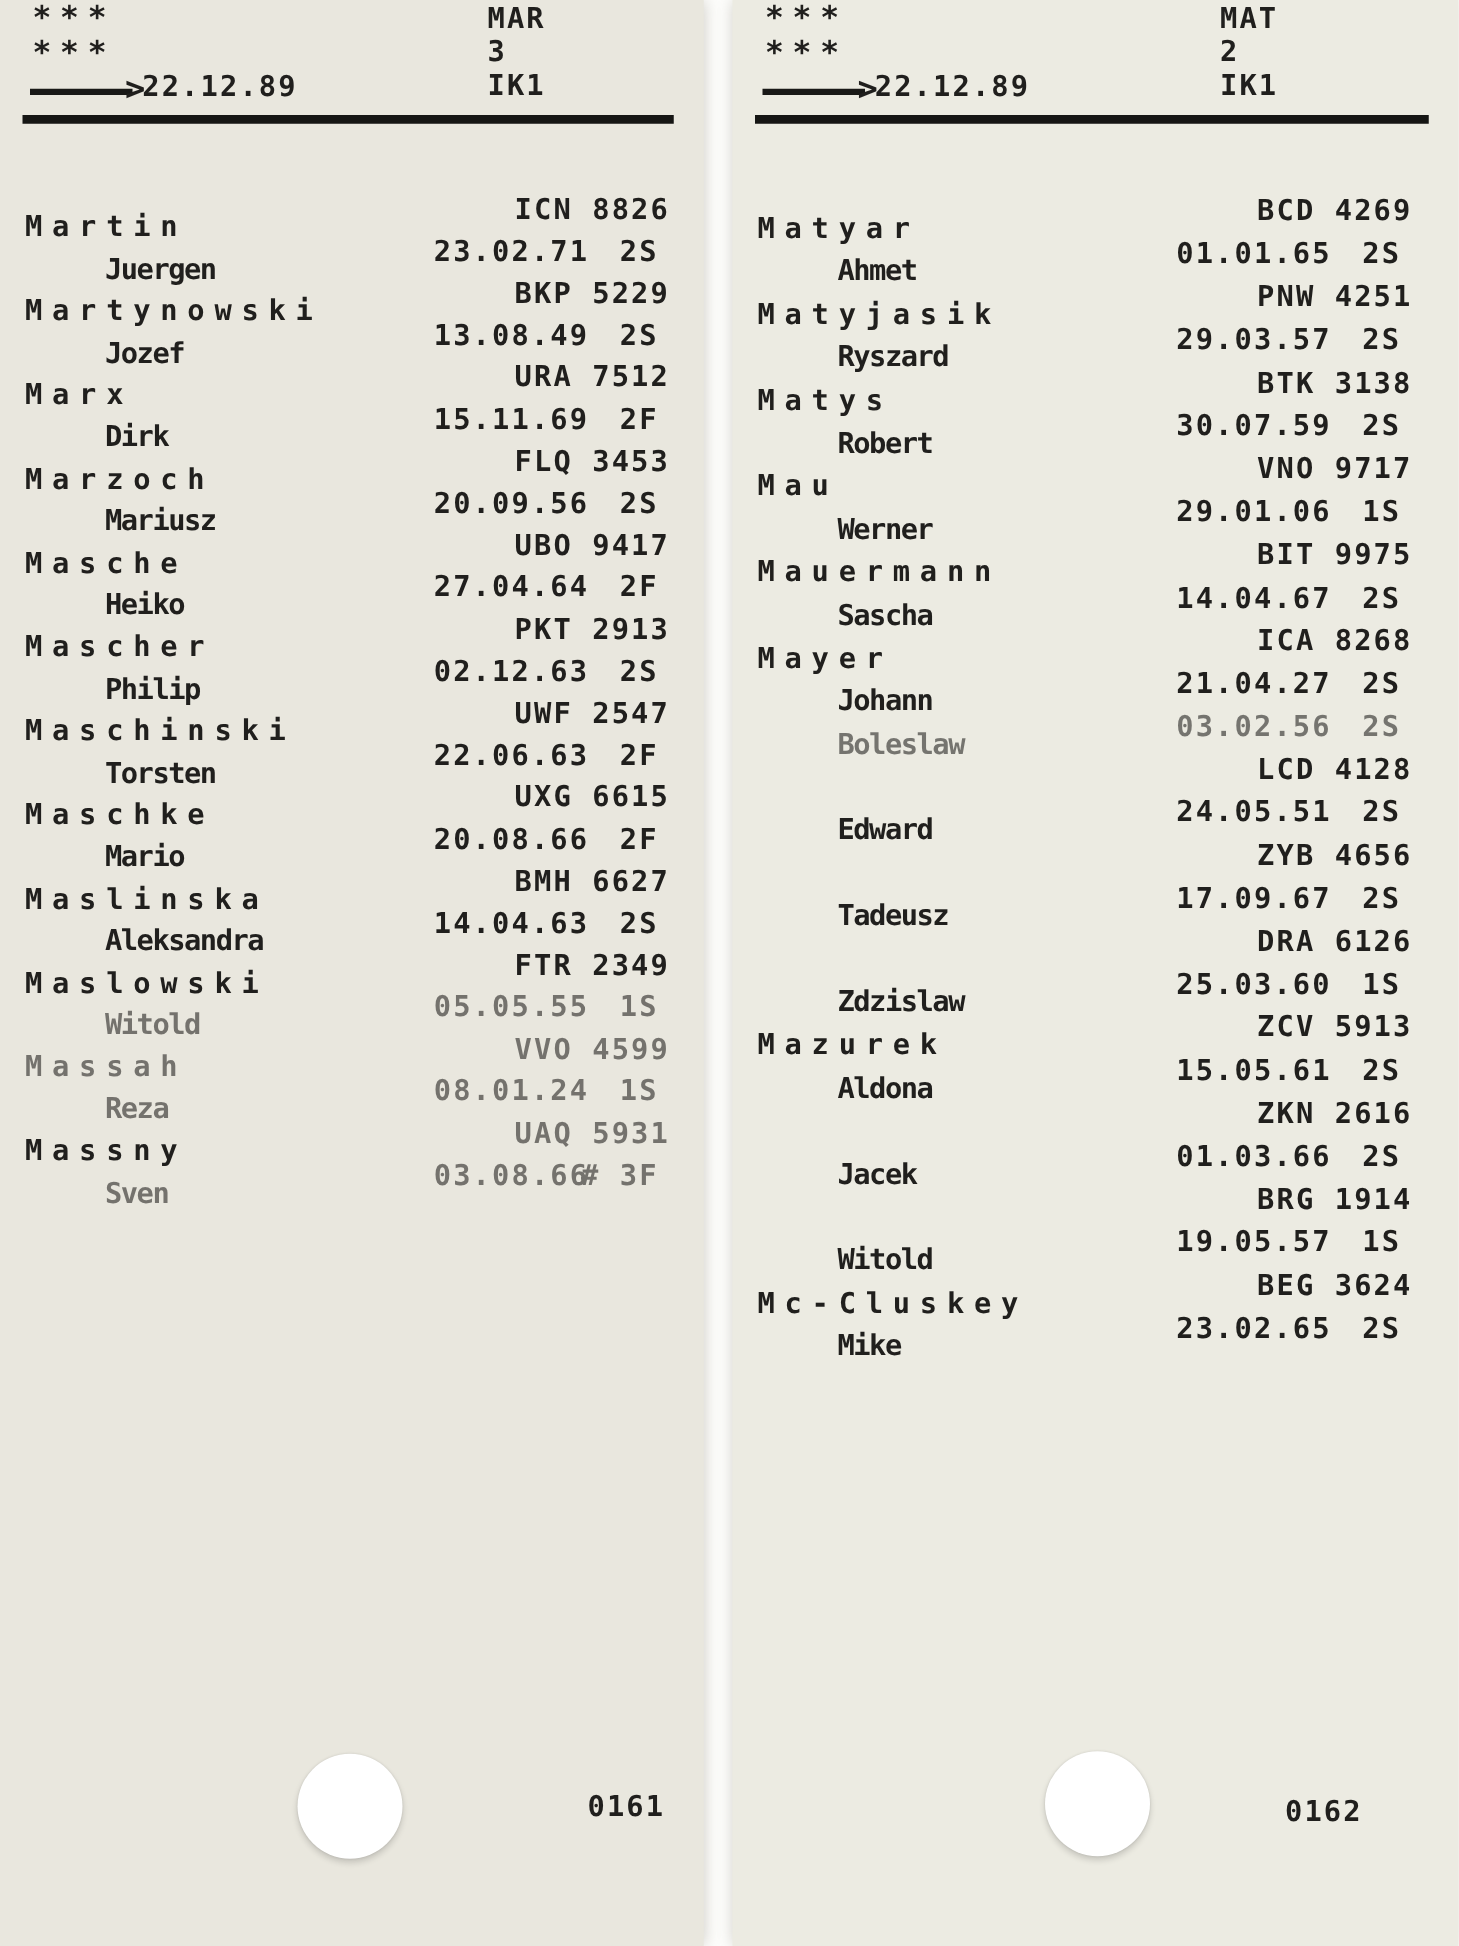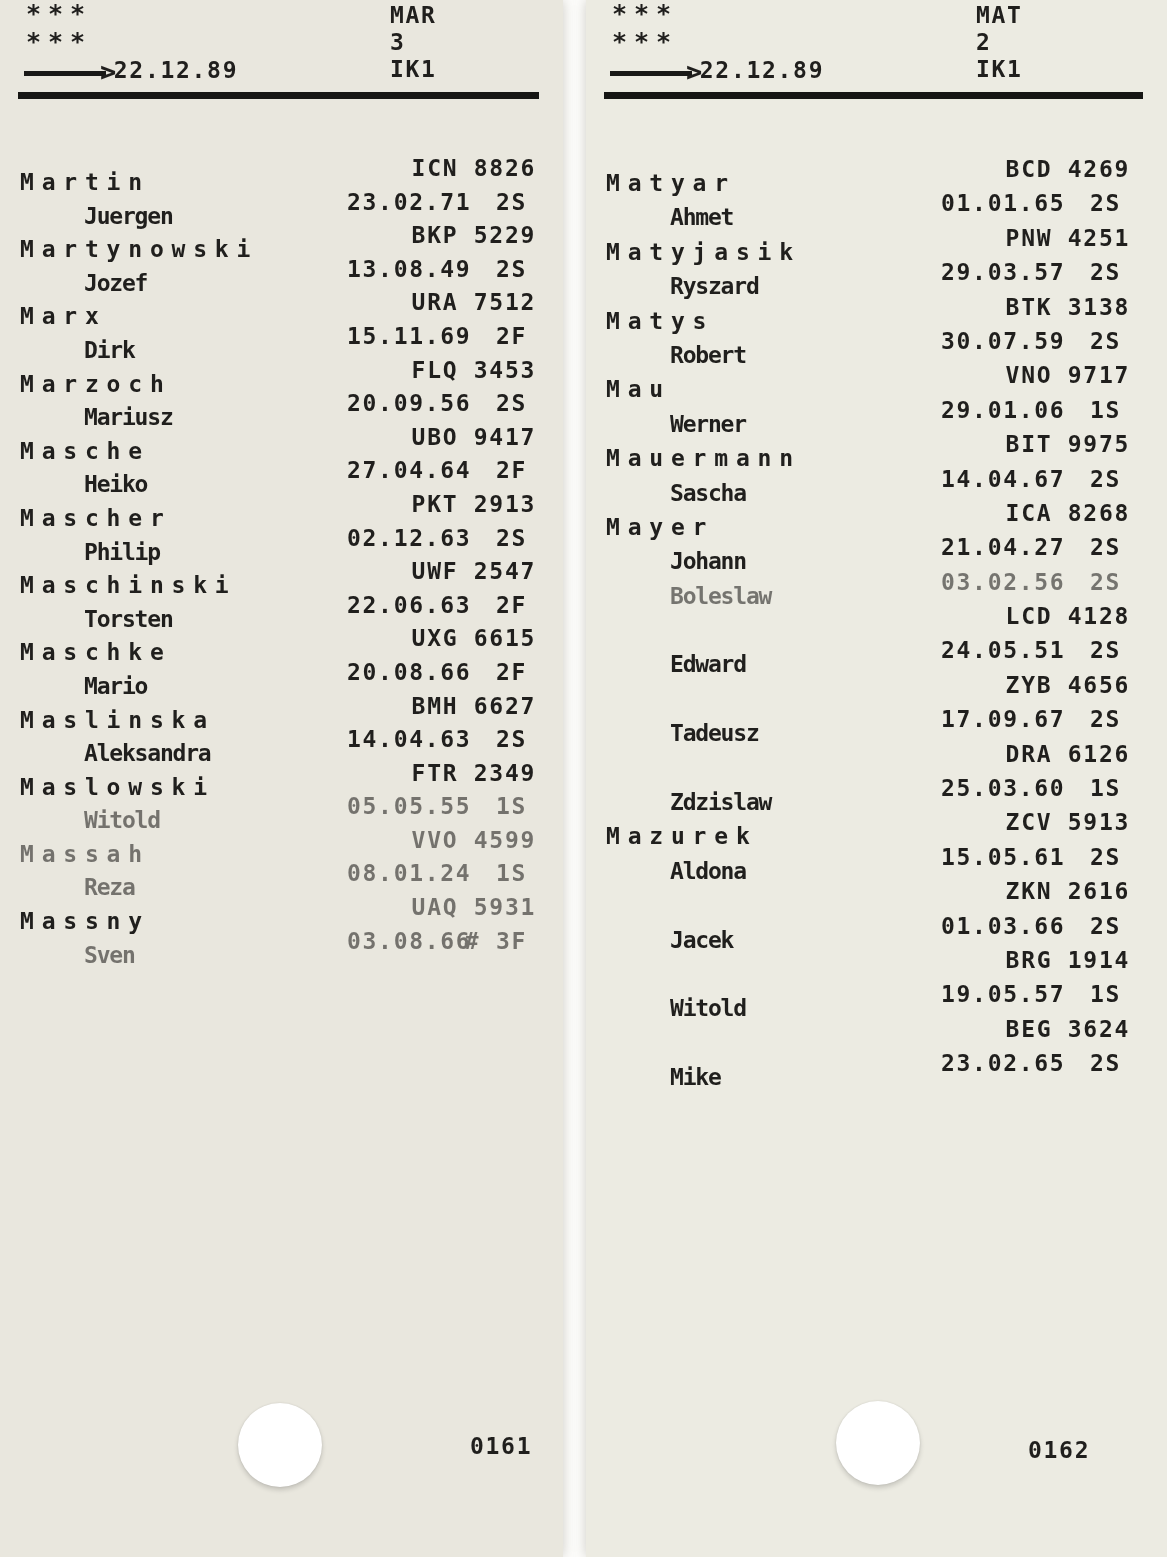--- a/index.html
+++ b/index.html
@@ -217,21 +217,21 @@
         <div class="row surname"><span class="name"></span><span class="value code">ZKN 2616</span></div>
         <div class="row given"><span class="name">Jacek</span><span class="value">
             <span class="date">01.03.66</span>
             <span class="status">2S</span>
           </span></div>
         <div class="row surname"><span class="name"></span><span class="value code">BRG 1914</span></div>
         <div class="row given"><span class="name">Witold</span><span class="value">
             <span class="date">19.05.57</span>
             <span class="status">1S</span>
           </span></div>
-        <div class="row surname"><span class="value code">BEG 3624</span></div>
+        <div class="row surname"><span class="name">Mc-Cluskey</span><span class="value code">BEG 3624</span></div>
         <div class="row given"><span class="name">Mike</span><span class="value">
             <span class="date">23.02.65</span>
             <span class="status">2S</span>
           </span></div>
       </div>
     <div class="hole"></div>
     <div class="pagenum">0162</div>
   </div>
 
 </div>

